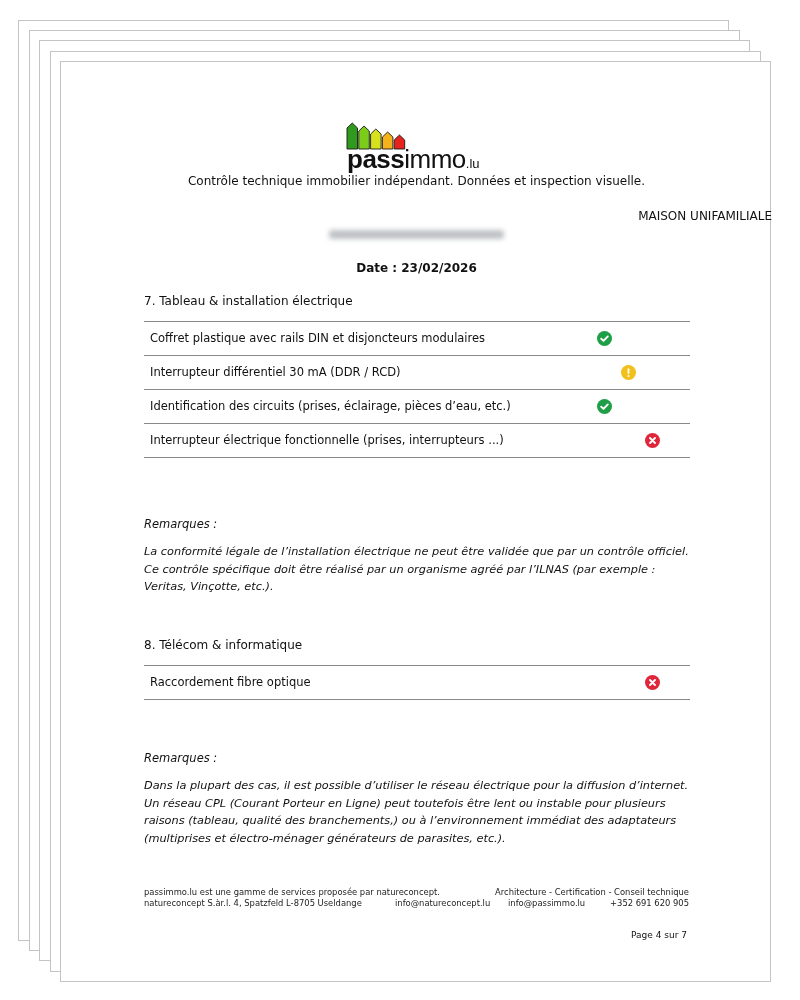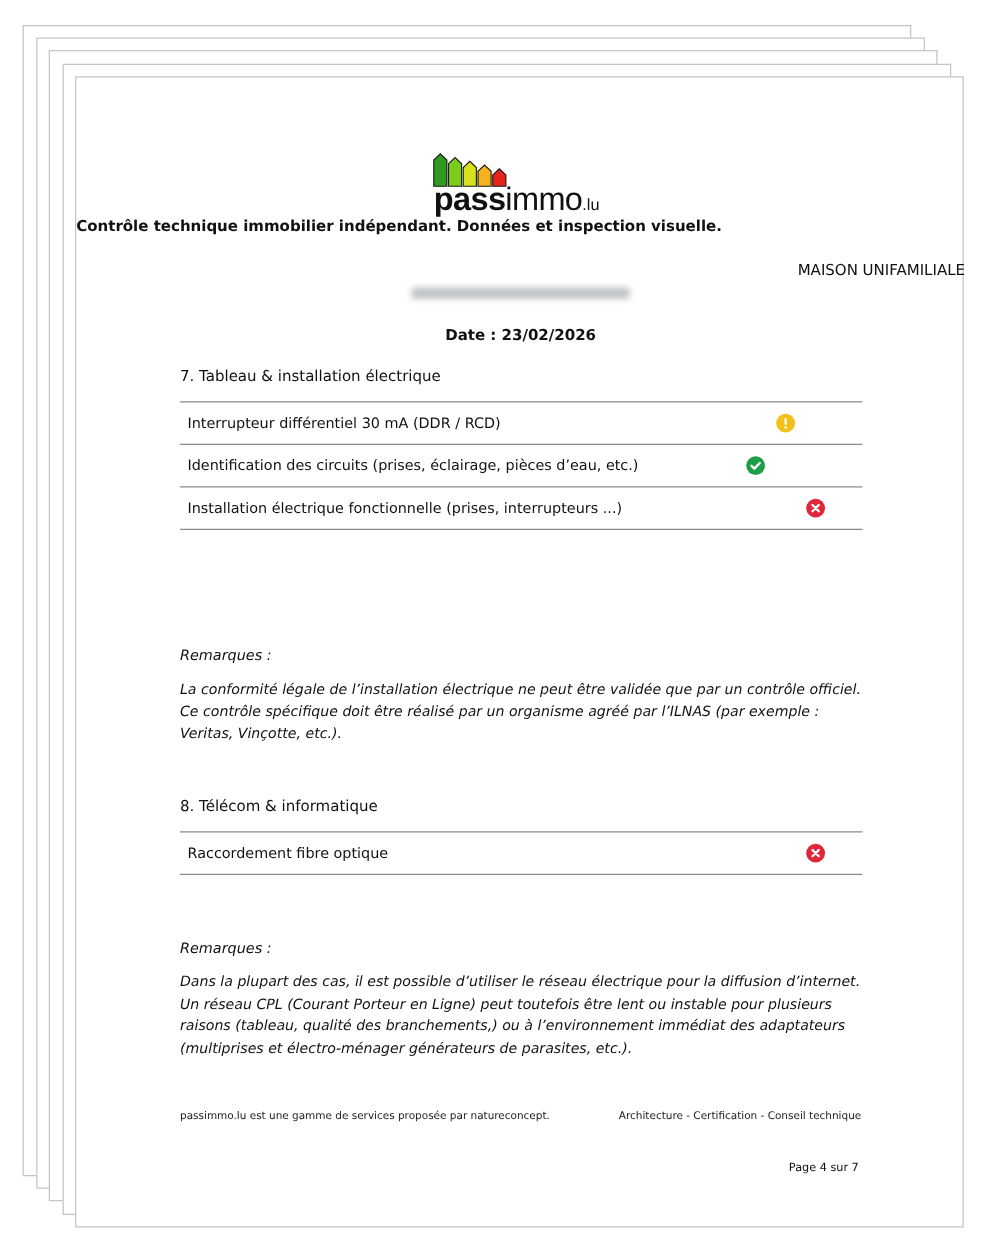--- a/index.html
+++ b/index.html
@@ -12,21 +12,21 @@
   .s4 { left: 50px; top: 51px; width: 711px; height: 921px; }
   .page { left: 60px; top: 61px; width: 711px; height: 921px; }
   .abs { position: absolute; }
 
   .logo { position: absolute; left: 285px; top: 58px; width: 150px; height: 52px; }
   .logo-text { position: absolute; left: 286px; top: 82px; font-family: "Liberation Sans", sans-serif;
                font-size: 26px; letter-spacing: -0.5px; color: #111; white-space: nowrap; }
   .logo-text .bold { font-weight: bold; }
   .logo-text .lu { font-size: 13px; letter-spacing: 0; }
 
-  .tagline { position: absolute; left: 0; width: 711px; top: 112px; text-align: left; font-size: 12px; color: #111; font-weight: bold; }
+  .tagline { position: absolute; left: 0; width: 711px; top: 112px; text-align: center; font-size: 12px; color: #111; }
   .doc-title { position: absolute; left: 0; width: 711px; top: 147px; text-align: right; font-size: 12px; }
   .address-blur { position: absolute; left: 268px; top: 168px; width: 175px; height: 9px;
                   background: #9aa0a6; filter: blur(2.5px); opacity: 0.65; border-radius: 3px; }
   .date { position: absolute; left: 0; width: 711px; top: 199px; text-align: center; font-size: 12px; font-weight: bold; }
 
   .section-title { position: absolute; left: 83px; font-size: 12px; font-weight: normal; }
   .table { position: absolute; left: 83px; width: 546px; border-top: 1px solid #8a8a8a; }
   .row { position: relative; height: 33px; border-bottom: 1px solid #8a8a8a; }
   .row .label { position: absolute; left: 6px; top: 9px; font-size: 11.5px; white-space: nowrap; }
   .status { position: absolute; top: 9px; width: 15px; height: 15px; border-radius: 50%; }
@@ -65,38 +65,46 @@
   </div>
 
   <div class="tagline">Contrôle technique immobilier indépendant. Données et inspection visuelle.</div>
   <div class="doc-title">MAISON UNIFAMILIALE</div>
   <div class="address-blur"></div>
   <div class="date">Date : 23/02/2026</div>
 
   <div class="section-title" style="top:232px">7. Tableau &amp; installation électrique</div>
   <div class="table" style="top:259px" id="table-0">
       <div class="row">
+        <span class="label">Coffret plastique avec rails DIN et disjoncteurs modulaires</span>
+        <span class="status st-ok">
+          <svg width="15" height="15" viewBox="0 0 15 15">
+            <path d="M4.2 7.7 L6.5 9.9 L10.8 5.4" fill="none" stroke="#fff" stroke-width="1.9" stroke-linecap="round" stroke-linejoin="round"></path>
+          </svg>
+        </span>
+      </div>
+      <div class="row">
         <span class="label">Interrupteur différentiel 30 mA (DDR / RCD)</span>
         <span class="status st-warn">
           <svg width="15" height="15" viewBox="0 0 15 15">
             <rect x="6.6" y="3.3" width="1.8" height="5.6" rx="0.9" fill="#fff"></rect>
             <circle cx="7.5" cy="11" r="1.05" fill="#fff"></circle>
           </svg>
         </span>
       </div>
       <div class="row">
         <span class="label">Identification des circuits (prises, éclairage, pièces d’eau, etc.)</span>
         <span class="status st-ok">
           <svg width="15" height="15" viewBox="0 0 15 15">
             <path d="M4.2 7.7 L6.5 9.9 L10.8 5.4" fill="none" stroke="#fff" stroke-width="1.9" stroke-linecap="round" stroke-linejoin="round"></path>
           </svg>
         </span>
       </div>
       <div class="row">
-        <span class="label">Installation électrique fonctionnelle (prises, interrupteurs ...)</span>
+        <span class="label">Interrupteur électrique fonctionnelle (prises, interrupteurs ...)</span>
         <span class="status st-ko">
           <svg width="15" height="15" viewBox="0 0 15 15">
             <path d="M5 5 L10 10 M10 5 L5 10" stroke="#fff" stroke-width="1.9" stroke-linecap="round"></path>
           </svg>
         </span>
       </div>
     </div>
   <div class="remarks-label" style="top:455px">Remarques :</div>
   <div class="remarks-text" style="top:481px">La conformité légale de l’installation électrique ne peut être validée que par un contrôle officiel. Ce contrôle spécifique doit être réalisé par un organisme agréé par l’ILNAS (par exemple : Veritas, Vinçotte, etc.).</div>
 
@@ -112,15 +120,21 @@
       </div>
     </div>
   <div class="remarks-label" style="top:689px">Remarques :</div>
   <div class="remarks-text" style="top:715px">Dans la plupart des cas, il est possible d’utiliser le réseau électrique pour la diffusion d’internet. Un réseau CPL (Courant Porteur en Ligne) peut toutefois être lent ou instable pour plusieurs raisons (tableau, qualité des branchements,) ou à l’environnement immédiat des adaptateurs (multiprises et électro-ménager générateurs de parasites, etc.).</div>
 
   <div class="footer" style="top:825px">
     <div class="line">
       <span>passimmo.lu est une gamme de services proposée par natureconcept.</span>
       <span class="r">Architecture  -  Certification  -  Conseil technique</span>
     </div>
+    <div class="line">
+      <span>natureconcept S.àr.l.  4, Spatzfeld L-8705 Useldange</span>
+      <span class="abs" style="left:251px">info@natureconcept.lu</span>
+      <span class="abs" style="left:364px">info@passimmo.lu</span>
+      <span class="r">+352 691 620 905</span>
+    </div>
   </div>
   <div class="page-num" style="top:868px">Page 4 sur 7</div>
 </div>
 
 </body></html>

